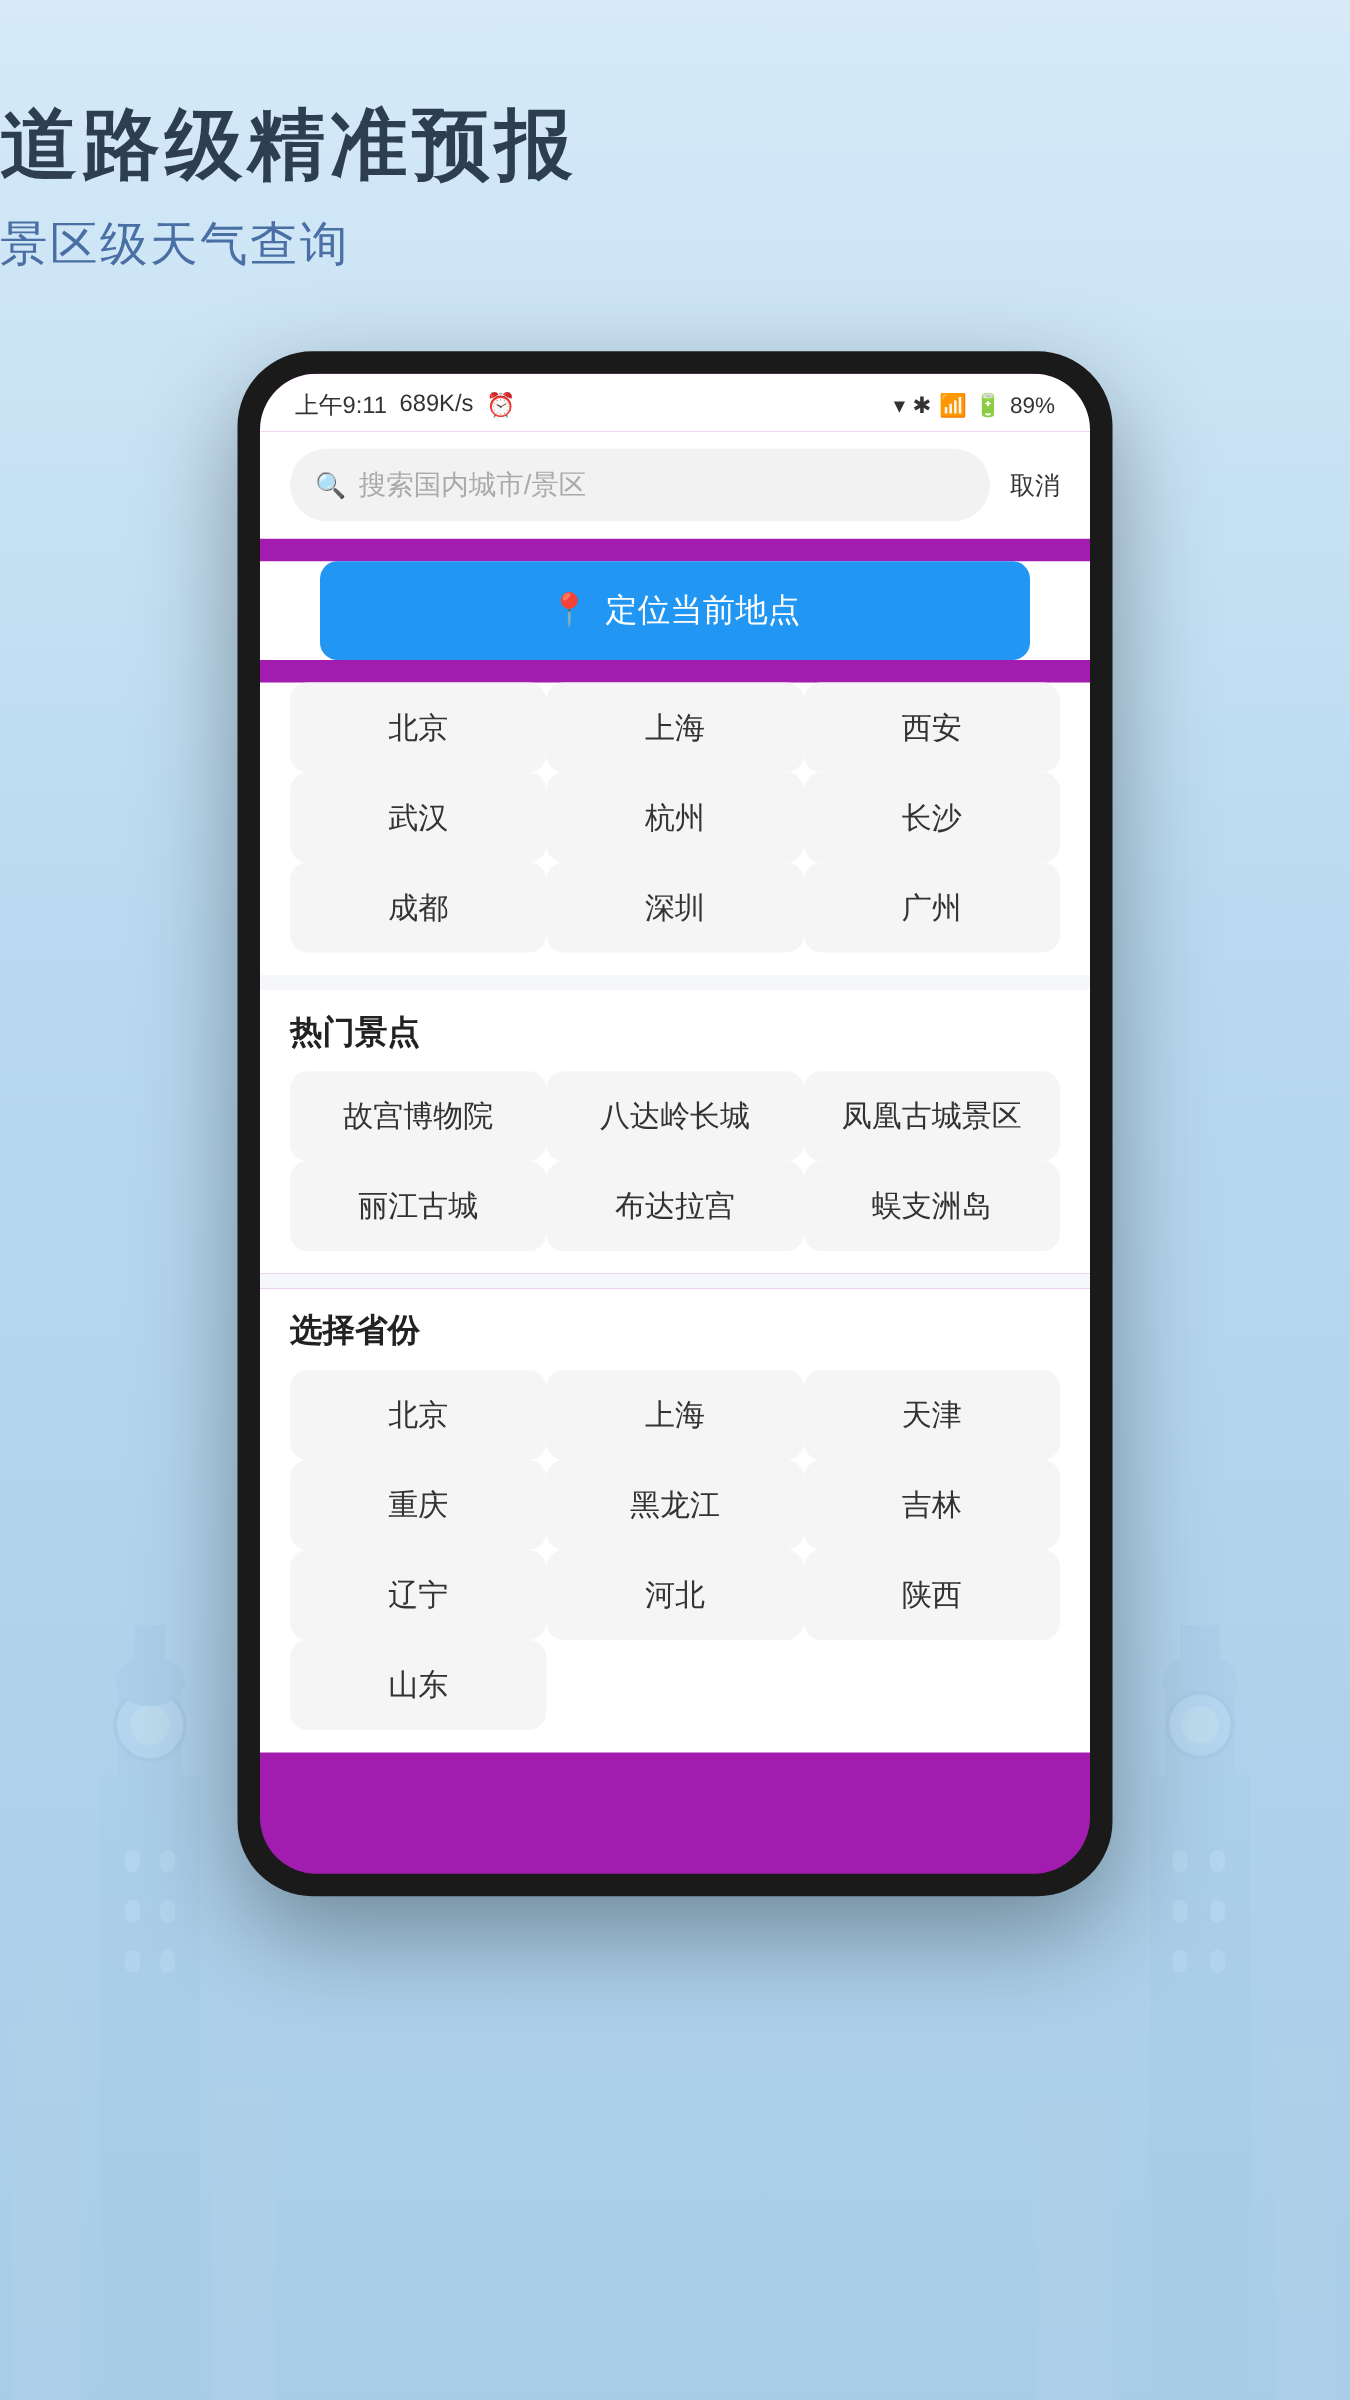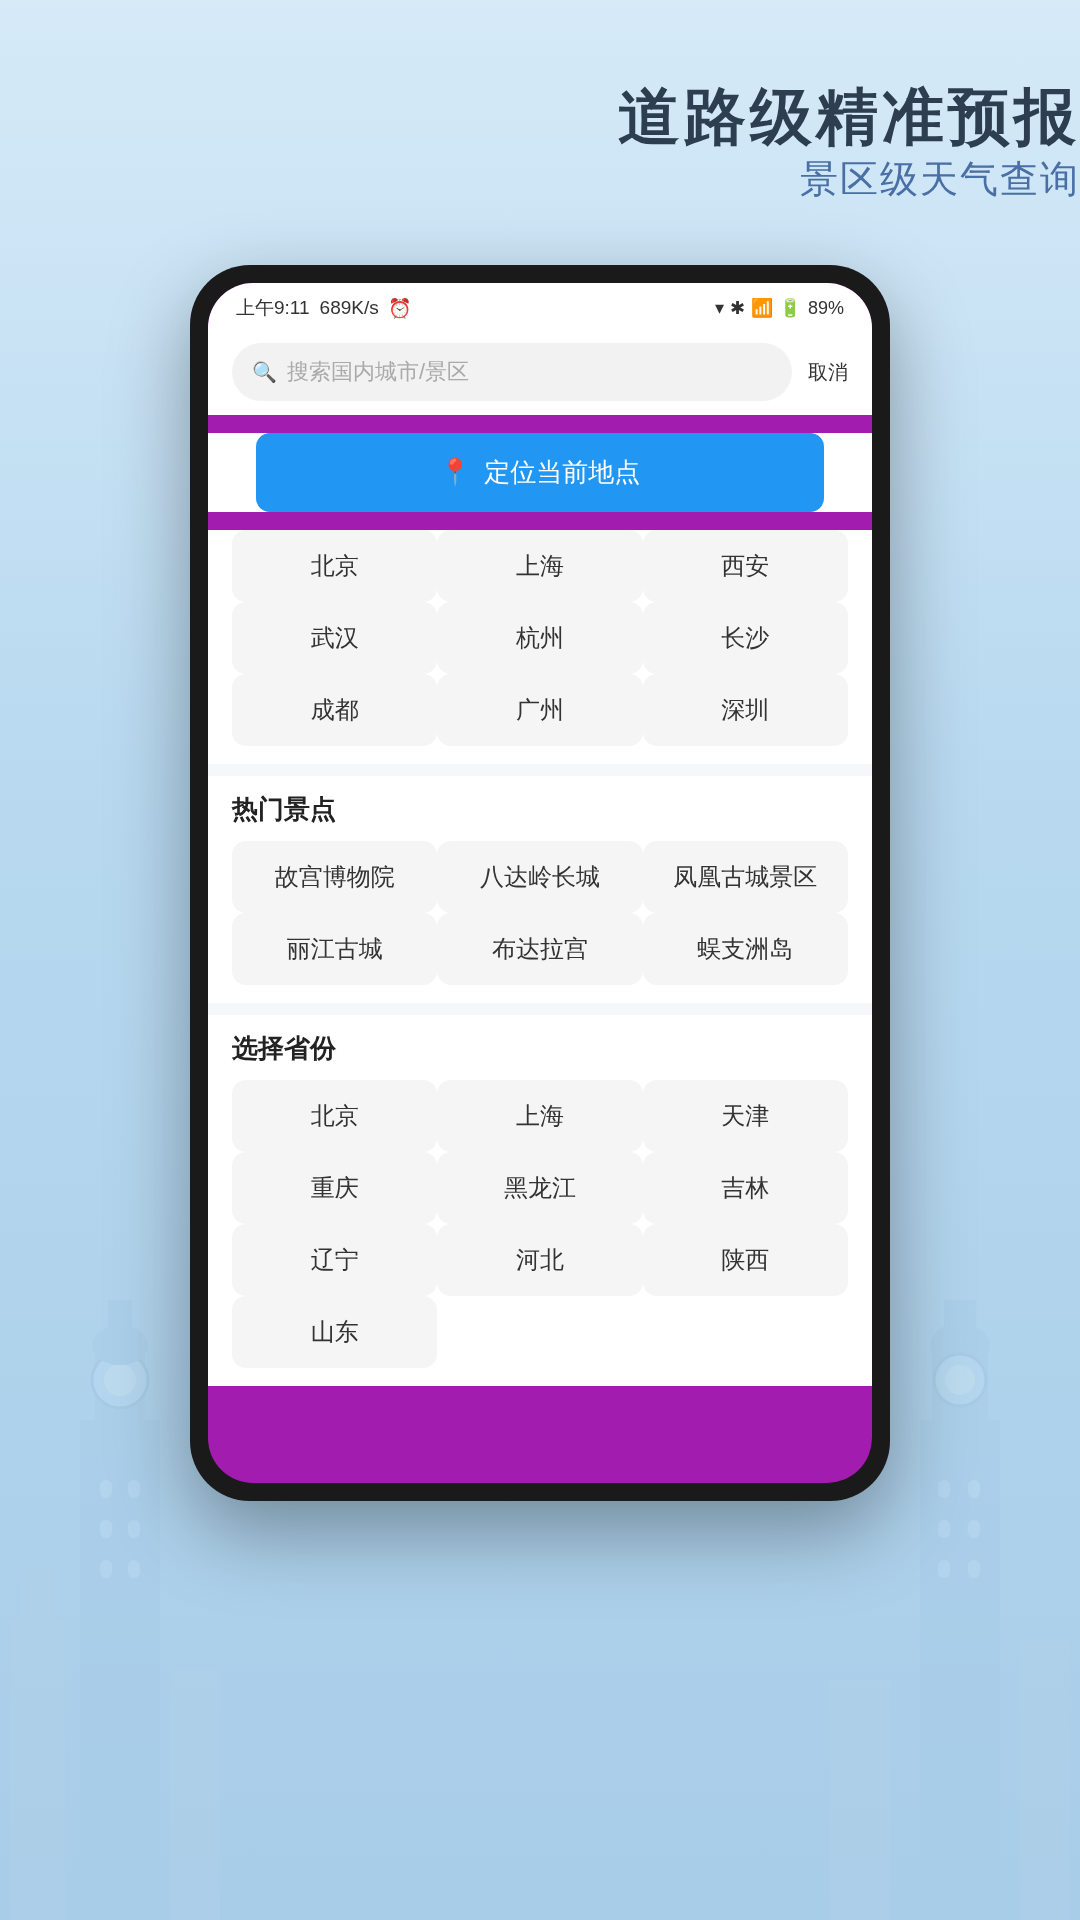--- a/index.html
+++ b/index.html
@@ -8,40 +8,40 @@
       width: 1080px;
       height: 1920px;
       background: linear-gradient(180deg, #d6eaf8 0%, #b8d9f0 40%, #a8cde8 100%);
       font-family: -apple-system, 'PingFang SC', 'Microsoft YaHei', sans-serif;
       overflow: hidden;
       position: relative;
     }
 
     
     .header {
-      text-align: right;
+      text-align: left;
       padding-top: 80px;
       padding-bottom: 60px;
       position: relative;
       z-index: 10;
-      padding-left: 11px;
     }
 
     .header-title {
       font-size: 62px;
       font-weight: 800;
       color: #2c3e50;
       letter-spacing: 4px;
       line-height: 1.2;
     }
 
     .header-subtitle {
       font-size: 38px;
       font-weight: 400;
       color: #4a6fa5;
+      margin-top: 16px;
       letter-spacing: 2px;
     }
 
     
     .phone-wrapper {
       position: relative;
       z-index: 10;
       display: flex;
       justify-content: center;
     }
@@ -264,22 +264,22 @@
 
       <div class="section">
         <div class="grid-3">
           <div class="grid-item">北京</div>
           <div class="grid-item">上海</div>
           <div class="grid-item">西安</div>
           <div class="grid-item">武汉</div>
           <div class="grid-item">杭州</div>
           <div class="grid-item">长沙</div>
           <div class="grid-item">成都</div>
+          <div class="grid-item">深圳</div>
           <div class="grid-item">广州</div>
-          <div class="grid-item">深圳</div>
         </div>
       </div>
 
       <div class="divider"></div>
 
       <div class="section">
         <div class="section-title">热门景点</div>
         <div class="grid-3">
           <div class="grid-item">故宫博物院</div>
           <div class="grid-item">八达岭长城</div>

